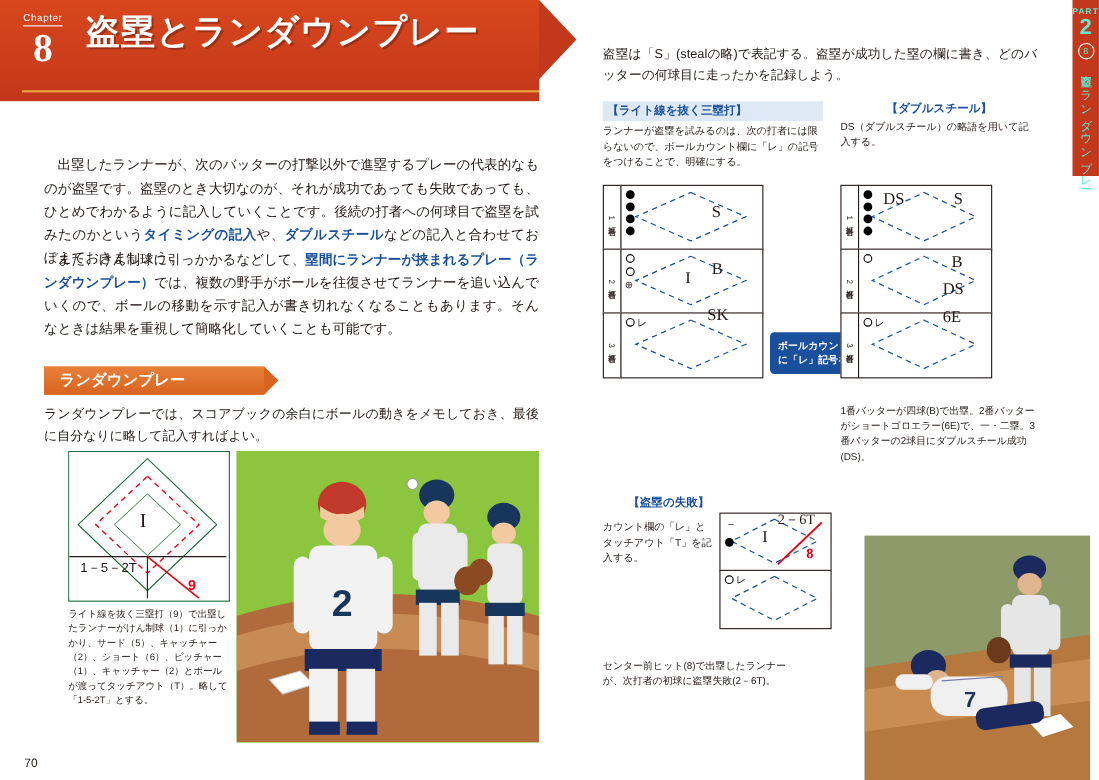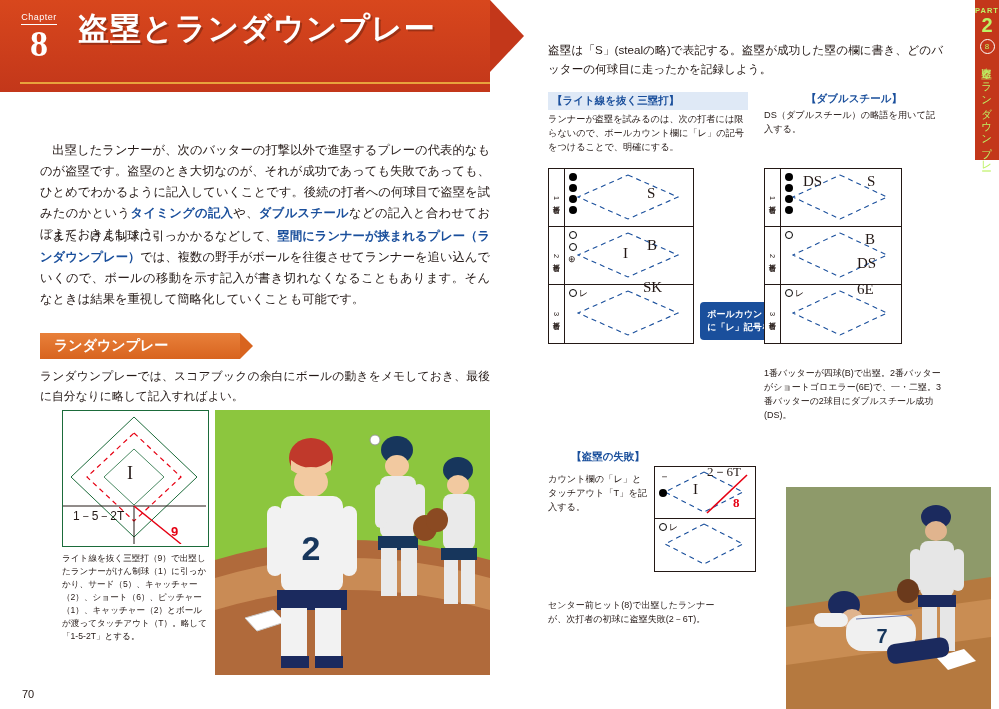--- a/index.html
+++ b/index.html
@@ -91,21 +91,21 @@
     position:absolute;left:62px;top:552px;width:145px;
     font-size:8.6px;line-height:13px;color:#231815;
   }
   .folio{
     position:absolute;left:22px;top:688px;font-size:11px;color:#231815;
   }
 
   
   .side-tab{
     position:absolute;right:0;top:0;width:24px;height:160px;
-    background:#c3371a;color:#bef264;text-align:center;
+    background:#c3371a;color:#5eead4;text-align:center;
   }
   .side-tab .pt{font-size:7.5px;font-weight:bold;margin-top:6px;letter-spacing:1px;}
   .side-tab .ptn{font-size:20px;font-weight:bold;line-height:20px;}
   .side-circ{
     width:13px;height:13px;border-radius:50%;border:1px solid #fff;margin:4px auto 6px auto;
     font-size:8px;line-height:13px;
   }
   .side-vert{
     writing-mode:vertical-rl;font-size:10.5px;margin:0 auto;letter-spacing:1px;
   }

